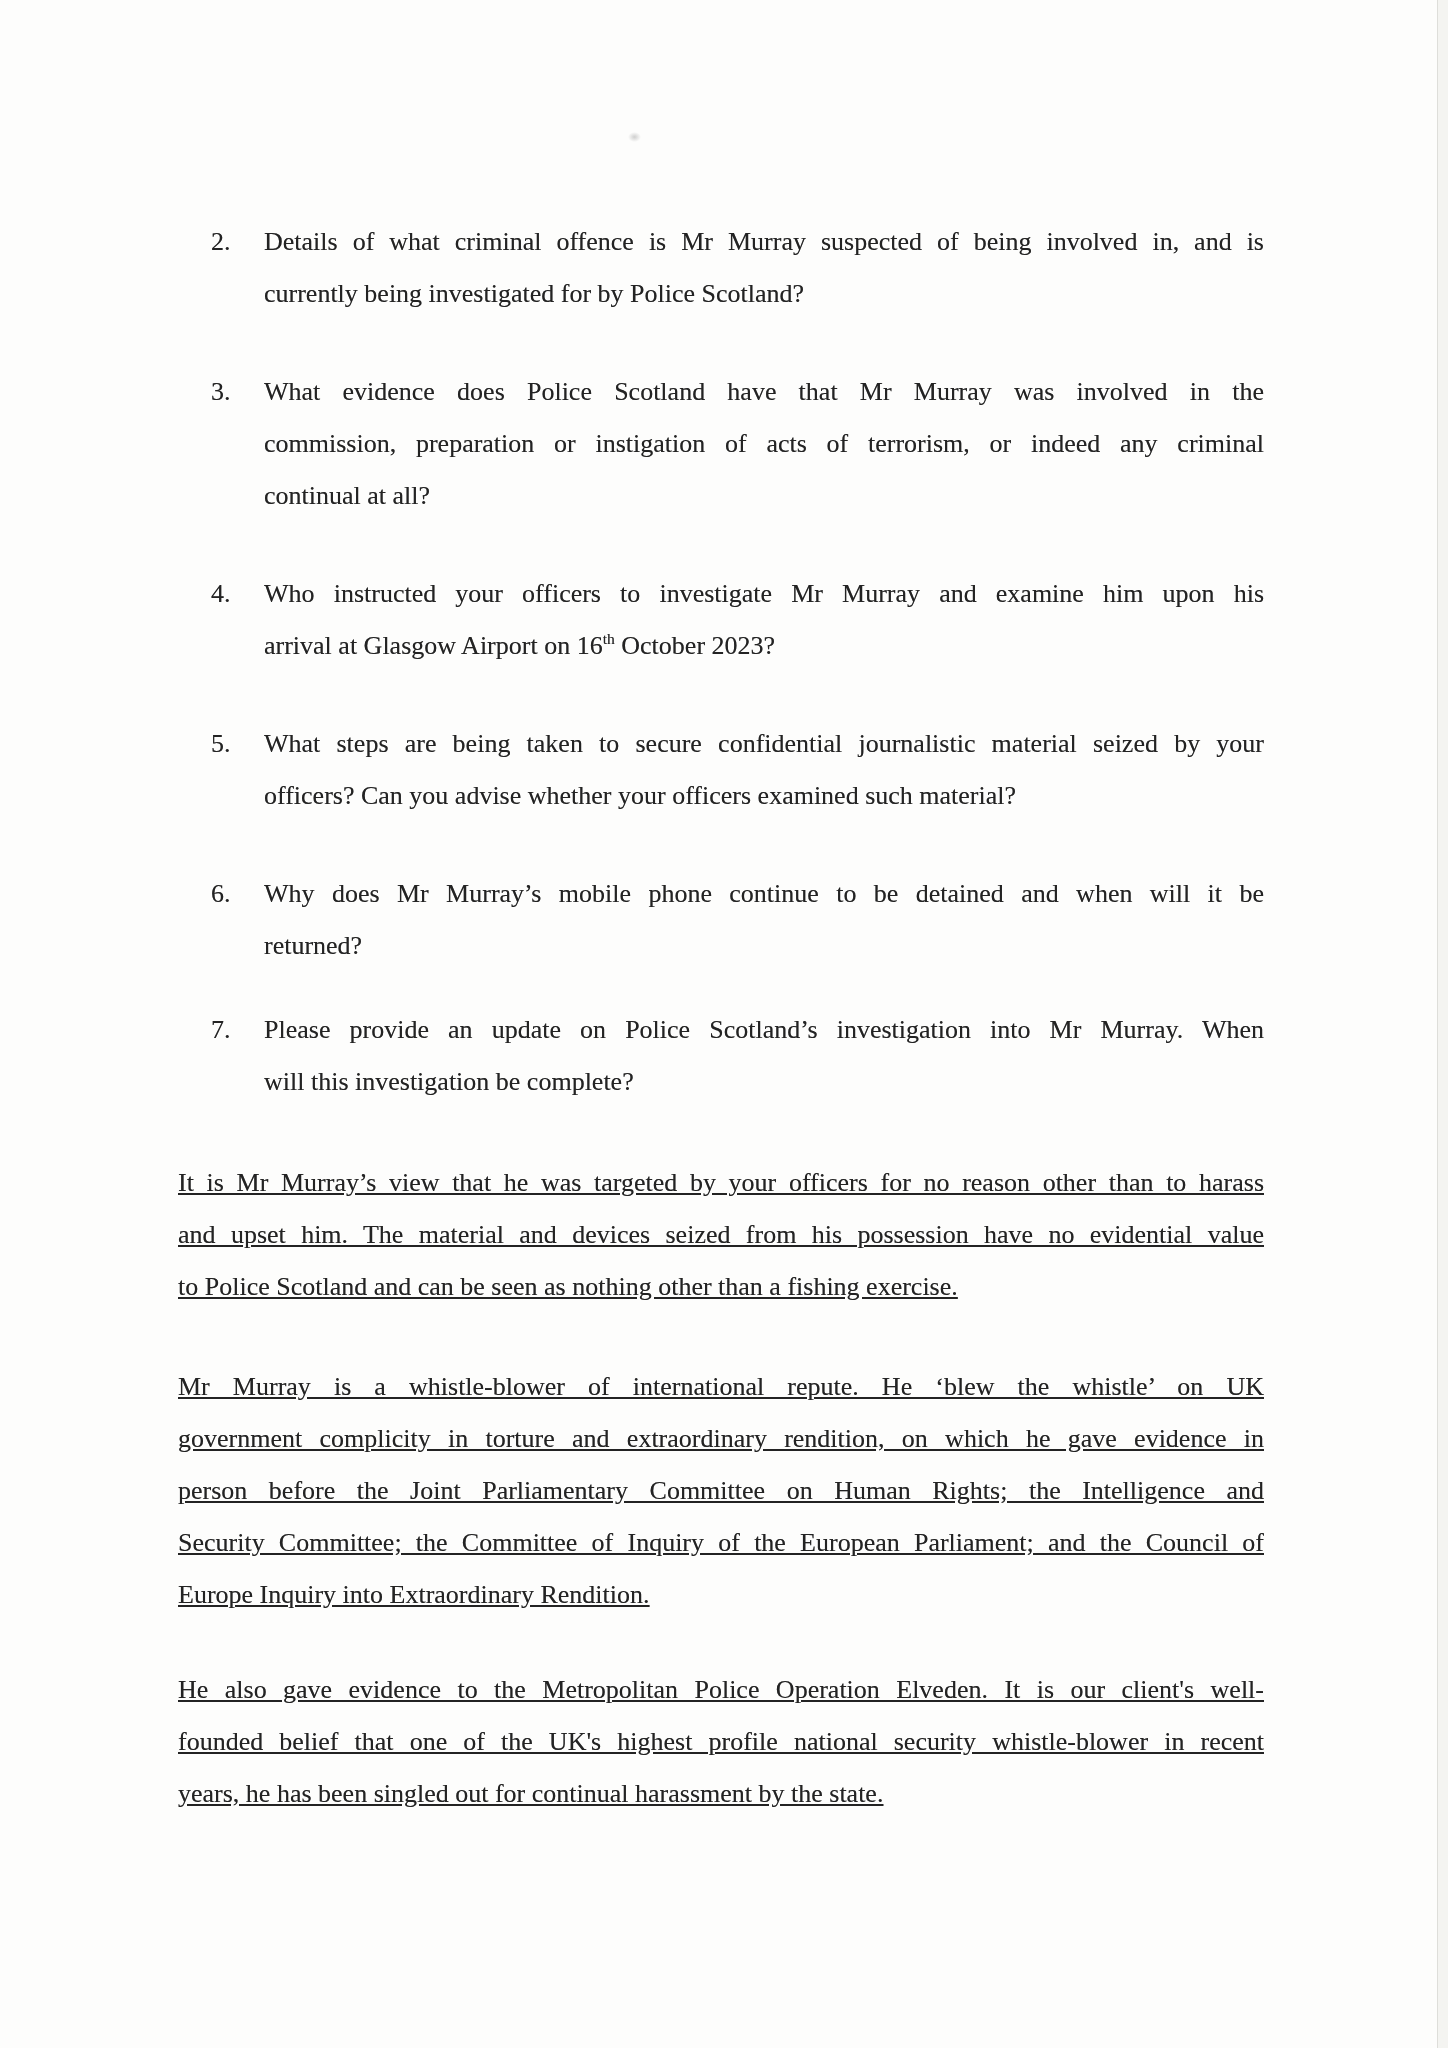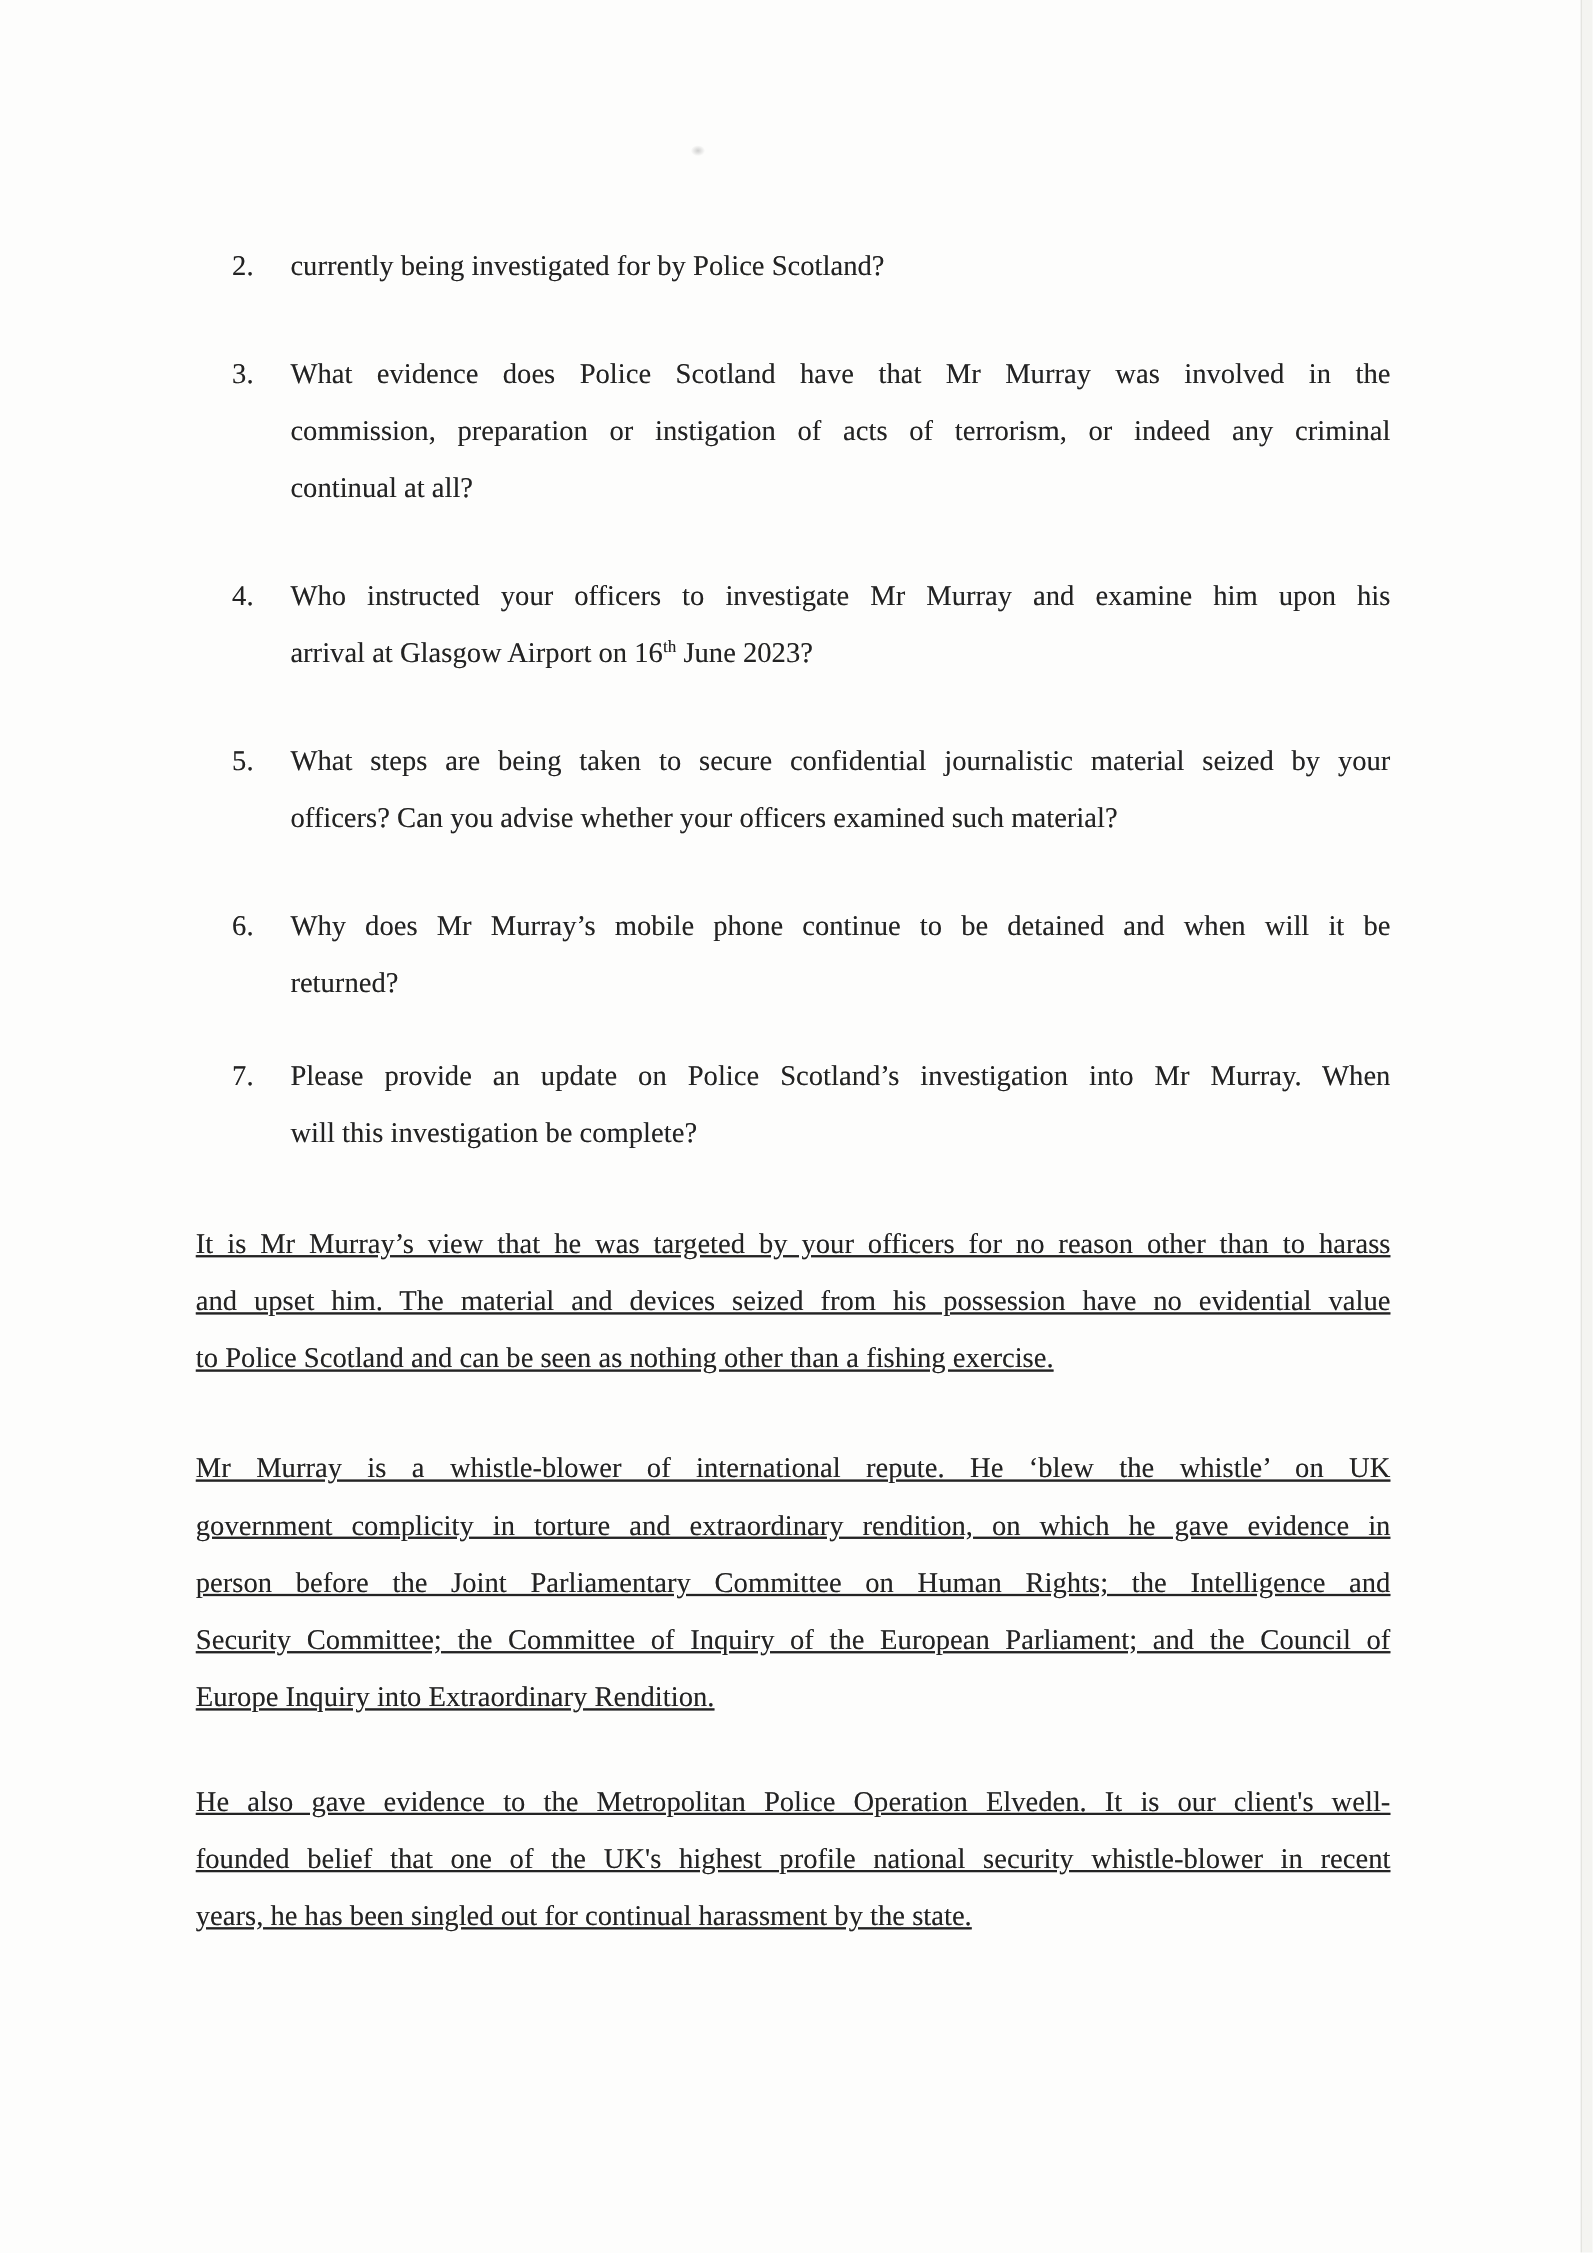--- a/index.html
+++ b/index.html
@@ -76,38 +76,39 @@
 </style>
 </head>
 <body>
 
 <div class="page">
   <div class="content">
 
     <div class="li first">
       <div class="num">2.</div>
       <div class="itxt">
+        <div class="line j">Details of what criminal offence is Mr Murray suspected of being involved in, and is</div>
         <div class="line last">currently being investigated for by Police Scotland?</div>
       </div>
     </div>
 
     <div class="li">
       <div class="num">3.</div>
       <div class="itxt">
         <div class="line j">What evidence does Police Scotland have that Mr Murray was involved in the</div>
         <div class="line j">commission, preparation or instigation of acts of terrorism, or indeed any criminal</div>
         <div class="line last">continual at all?</div>
       </div>
     </div>
 
     <div class="li">
       <div class="num">4.</div>
       <div class="itxt">
         <div class="line j">Who instructed your officers to investigate Mr Murray and examine him upon his</div>
-        <div class="line last"><span>arrival at Glasgow Airport on 16</span><sup>th</sup><span> June 2023?</span></div>
+        <div class="line last"><span>arrival at Glasgow Airport on 16</span><sup>th</sup><span> October 2023?</span></div>
       </div>
     </div>
 
     <div class="li">
       <div class="num">5.</div>
       <div class="itxt">
         <div class="line j">What steps are being taken to secure confidential journalistic material seized by your</div>
         <div class="line last">officers? Can you advise whether your officers examined such material?</div>
       </div>
     </div>

